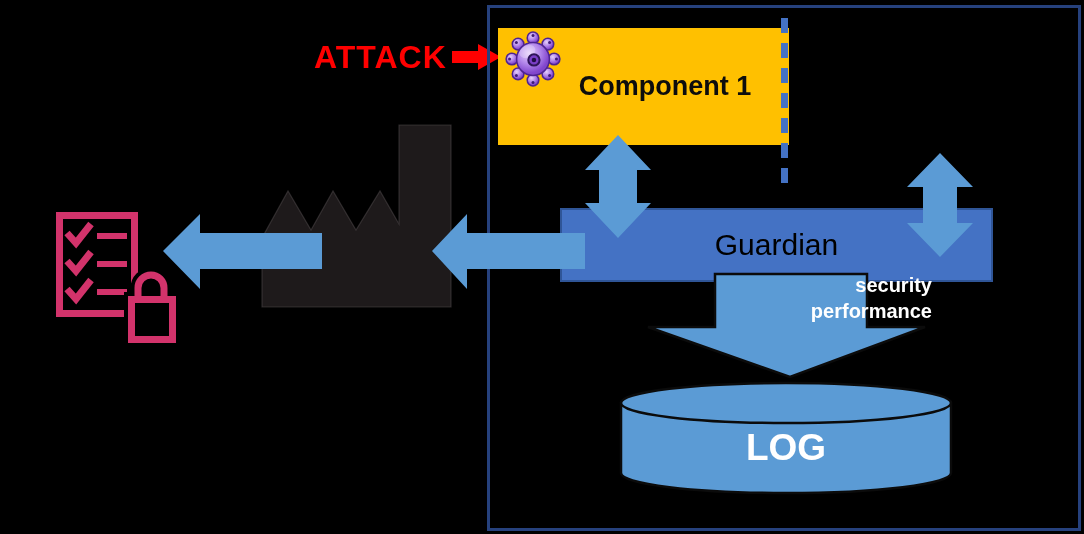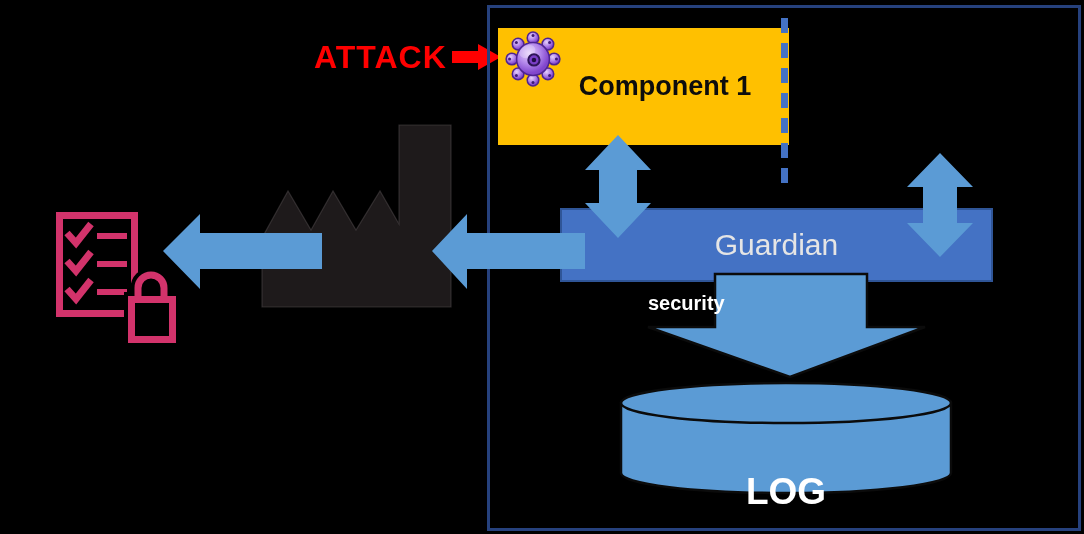--- a/index.html
+++ b/index.html
@@ -24,35 +24,35 @@
   
   .divider{
     left:781px;top:18px;width:7px;height:168px;
     background:repeating-linear-gradient(180deg,#4472C4 0 15px,transparent 15px 25px);
   }
   
   .guardian{
     left:560px;top:208px;width:433px;height:74px;box-sizing:border-box;
     background:#4472C4;border:2px solid #2F5597;
     display:flex;align-items:center;justify-content:center;
-    color:#e5e5e5;font-size:30px;font-weight:400;
+    color:#000000;font-size:30px;font-weight:400;
   }
   
   .attack-label{
     left:314px;top:39px;width:138px;height:36px;
     color:#FF0000;font-weight:bold;font-size:32px;line-height:36px;
     letter-spacing:1px;
   }
   .security-text{
-    left:648px;top:290px;width:284px;text-align:left;
+    left:648px;top:272px;width:284px;text-align:right;
     color:#fff;font-weight:bold;font-size:20px;line-height:26px;
   }
   .log-text{
     left:621px;top:426px;width:330px;height:44px;text-align:center;
-    color:#fff;font-weight:bold;font-size:37px;line-height:44px;margin-top:44px;
+    color:#fff;font-weight:bold;font-size:37px;line-height:44px;
   }
   svg{display:block;}
 </style>
 </head>
 <body>
 
 <div class="stage">
 
   <svg class="abs" style="left:255px;top:118px;" width="202" height="195" viewBox="255 118 202 195">
     <polygon points="262,307 262,238 288,191 311,230 333,191 356,230 380,191 399,224 399,125 451,125 451,307" fill="#1E1A1B" stroke="#5a5556" stroke-opacity="0.45" stroke-width="1.2"></polygon>
@@ -77,20 +77,21 @@
   <svg class="abs" style="left:560px;top:128px;" width="433" height="132" viewBox="560 128 433 132">
     <polygon points="618,135 651,170 637,170 637,203 651,203 618,238 585,203 599,203 599,170 585,170" fill="#5B9BD5"></polygon>
     <polygon points="940,153 973,187 957,187 957,223 973,223 940,257 907,223 923,223 923,187 907,187" fill="#5B9BD5"></polygon>
   </svg>
 
   <svg class="abs" style="left:645px;top:270px;" width="285" height="112" viewBox="645 270 285 112">
     <polygon points="715,274 867,274 867,327 925,327 790,377 648,327 715,327" fill="#5B9BD5" stroke="#0B0B0B" stroke-width="2.5"></polygon>
   </svg>
   <div class="abs security-text">
     <div>security</div>
+    <div>performance</div>
   </div>
 
   <svg class="abs" style="left:617px;top:378px;" width="342" height="122" viewBox="617 378 342 122">
     <path d="M621,403 L621,473 A165,20 0 0 0 951,473 L951,403 Z" fill="#5B9BD5" stroke="#0B0B0B" stroke-width="2.5"></path>
     <ellipse cx="786" cy="403" rx="165" ry="20" fill="#5B9BD5" stroke="#0B0B0B" stroke-width="2.5"></ellipse>
   </svg>
   <div class="abs log-text">LOG</div>
 
   <svg class="abs" style="left:155px;top:205px;" width="435" height="95" viewBox="155 205 435 95">
     <polygon points="432,251 467,214 467,233 585,233 585,269 467,269 467,289" fill="#5B9BD5"></polygon>

